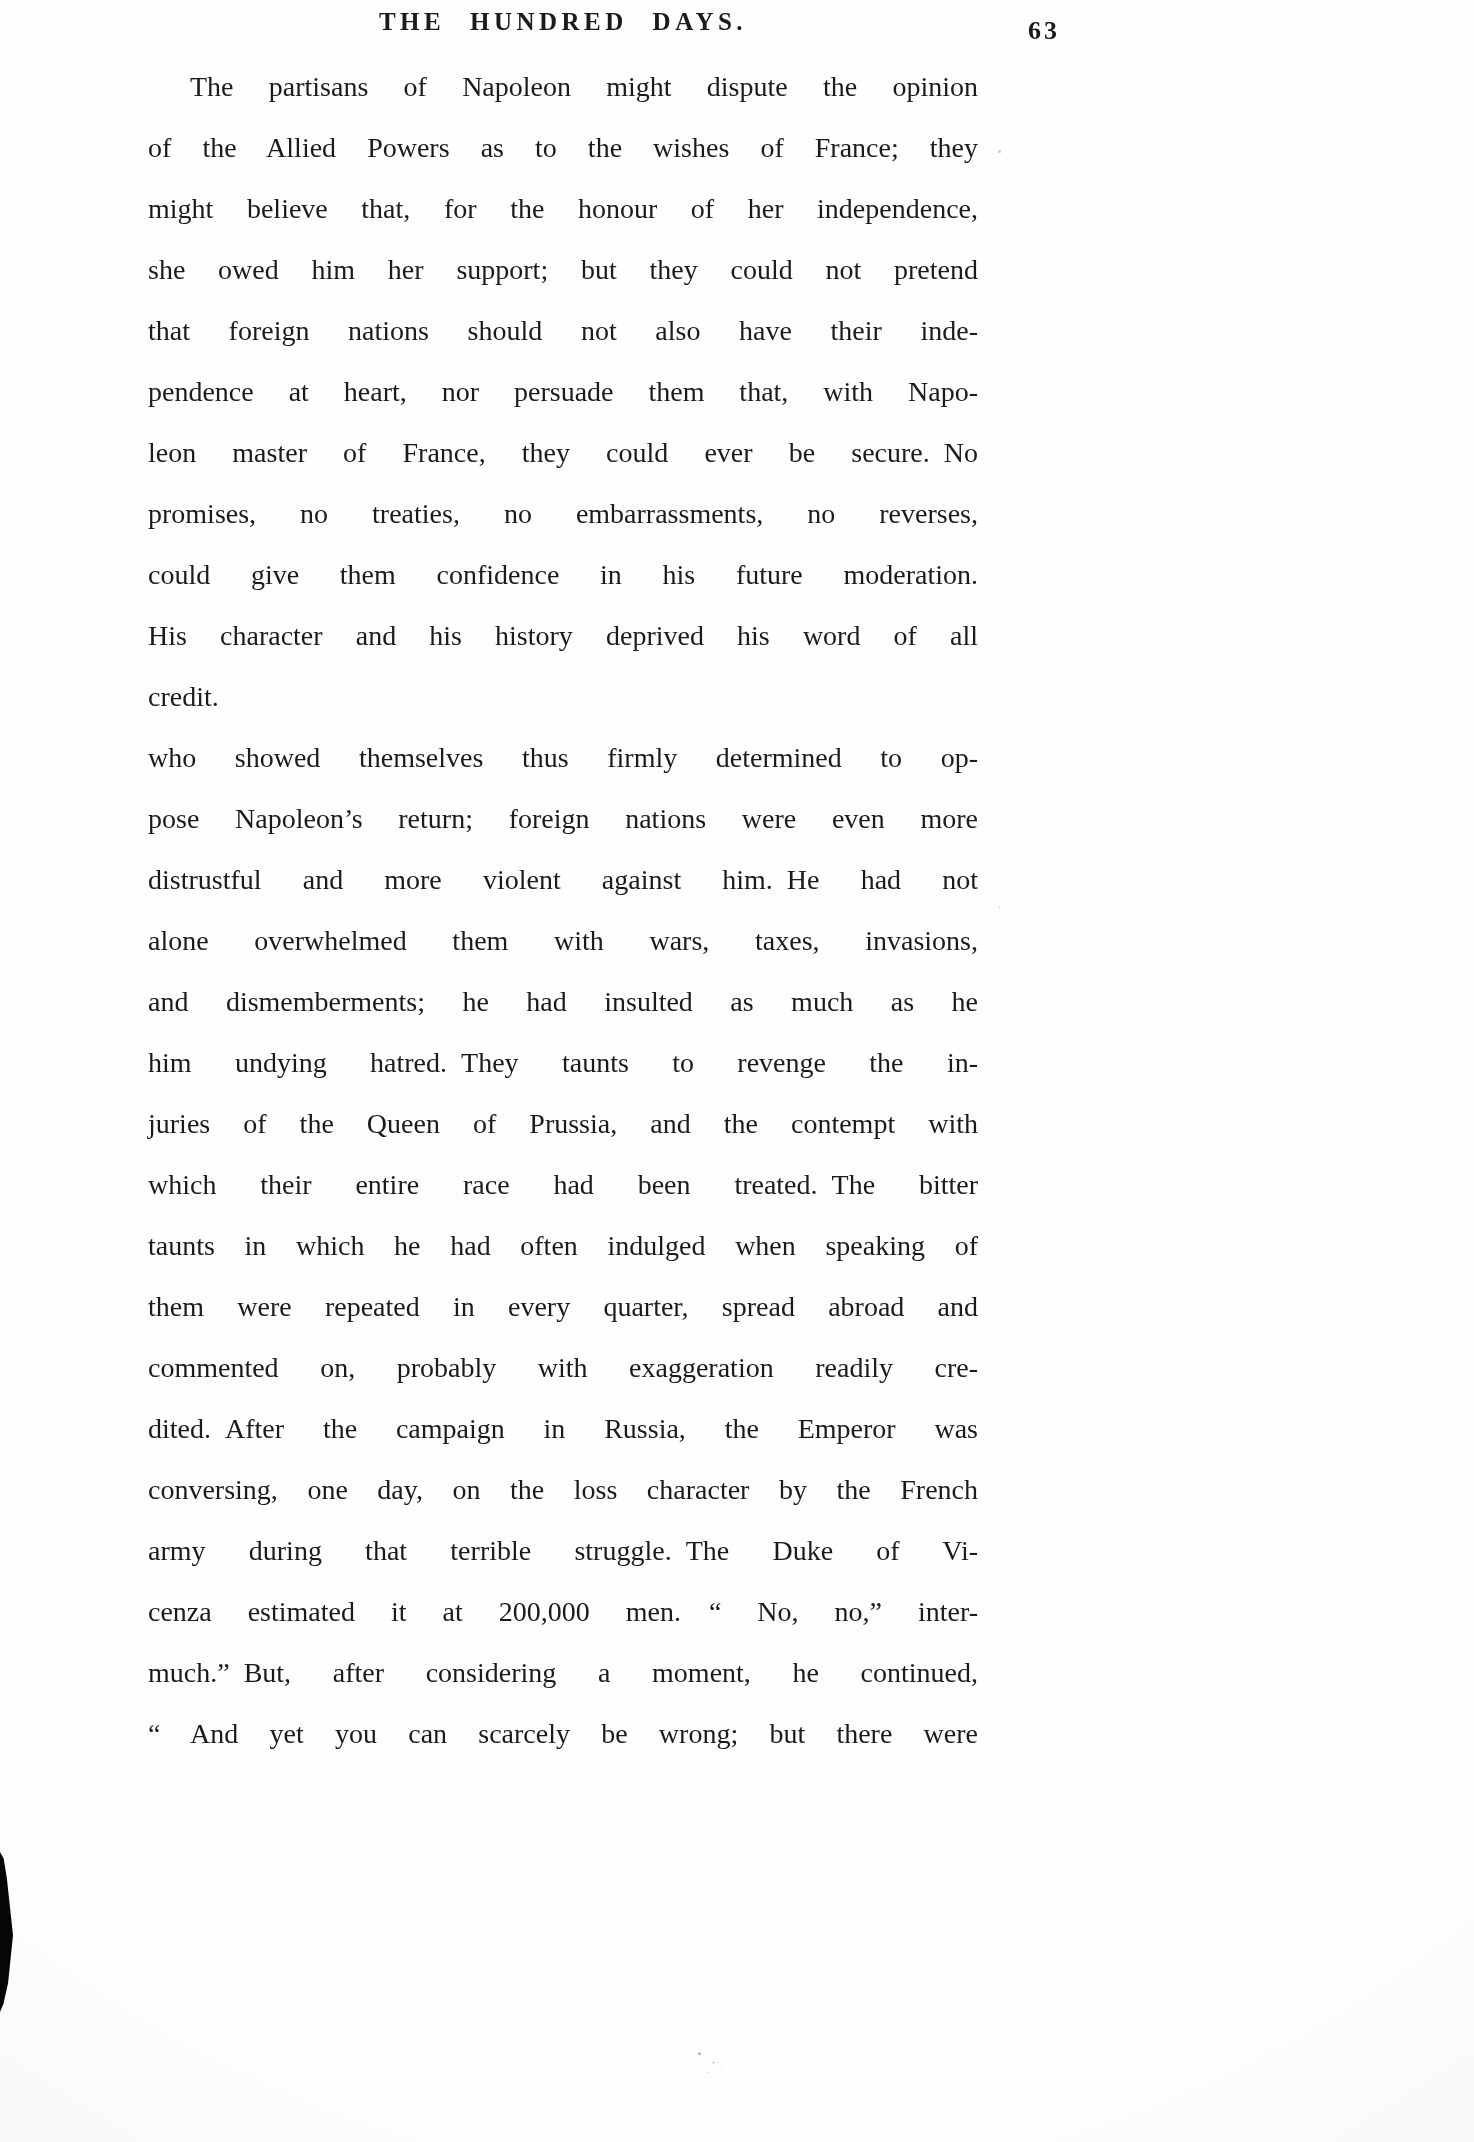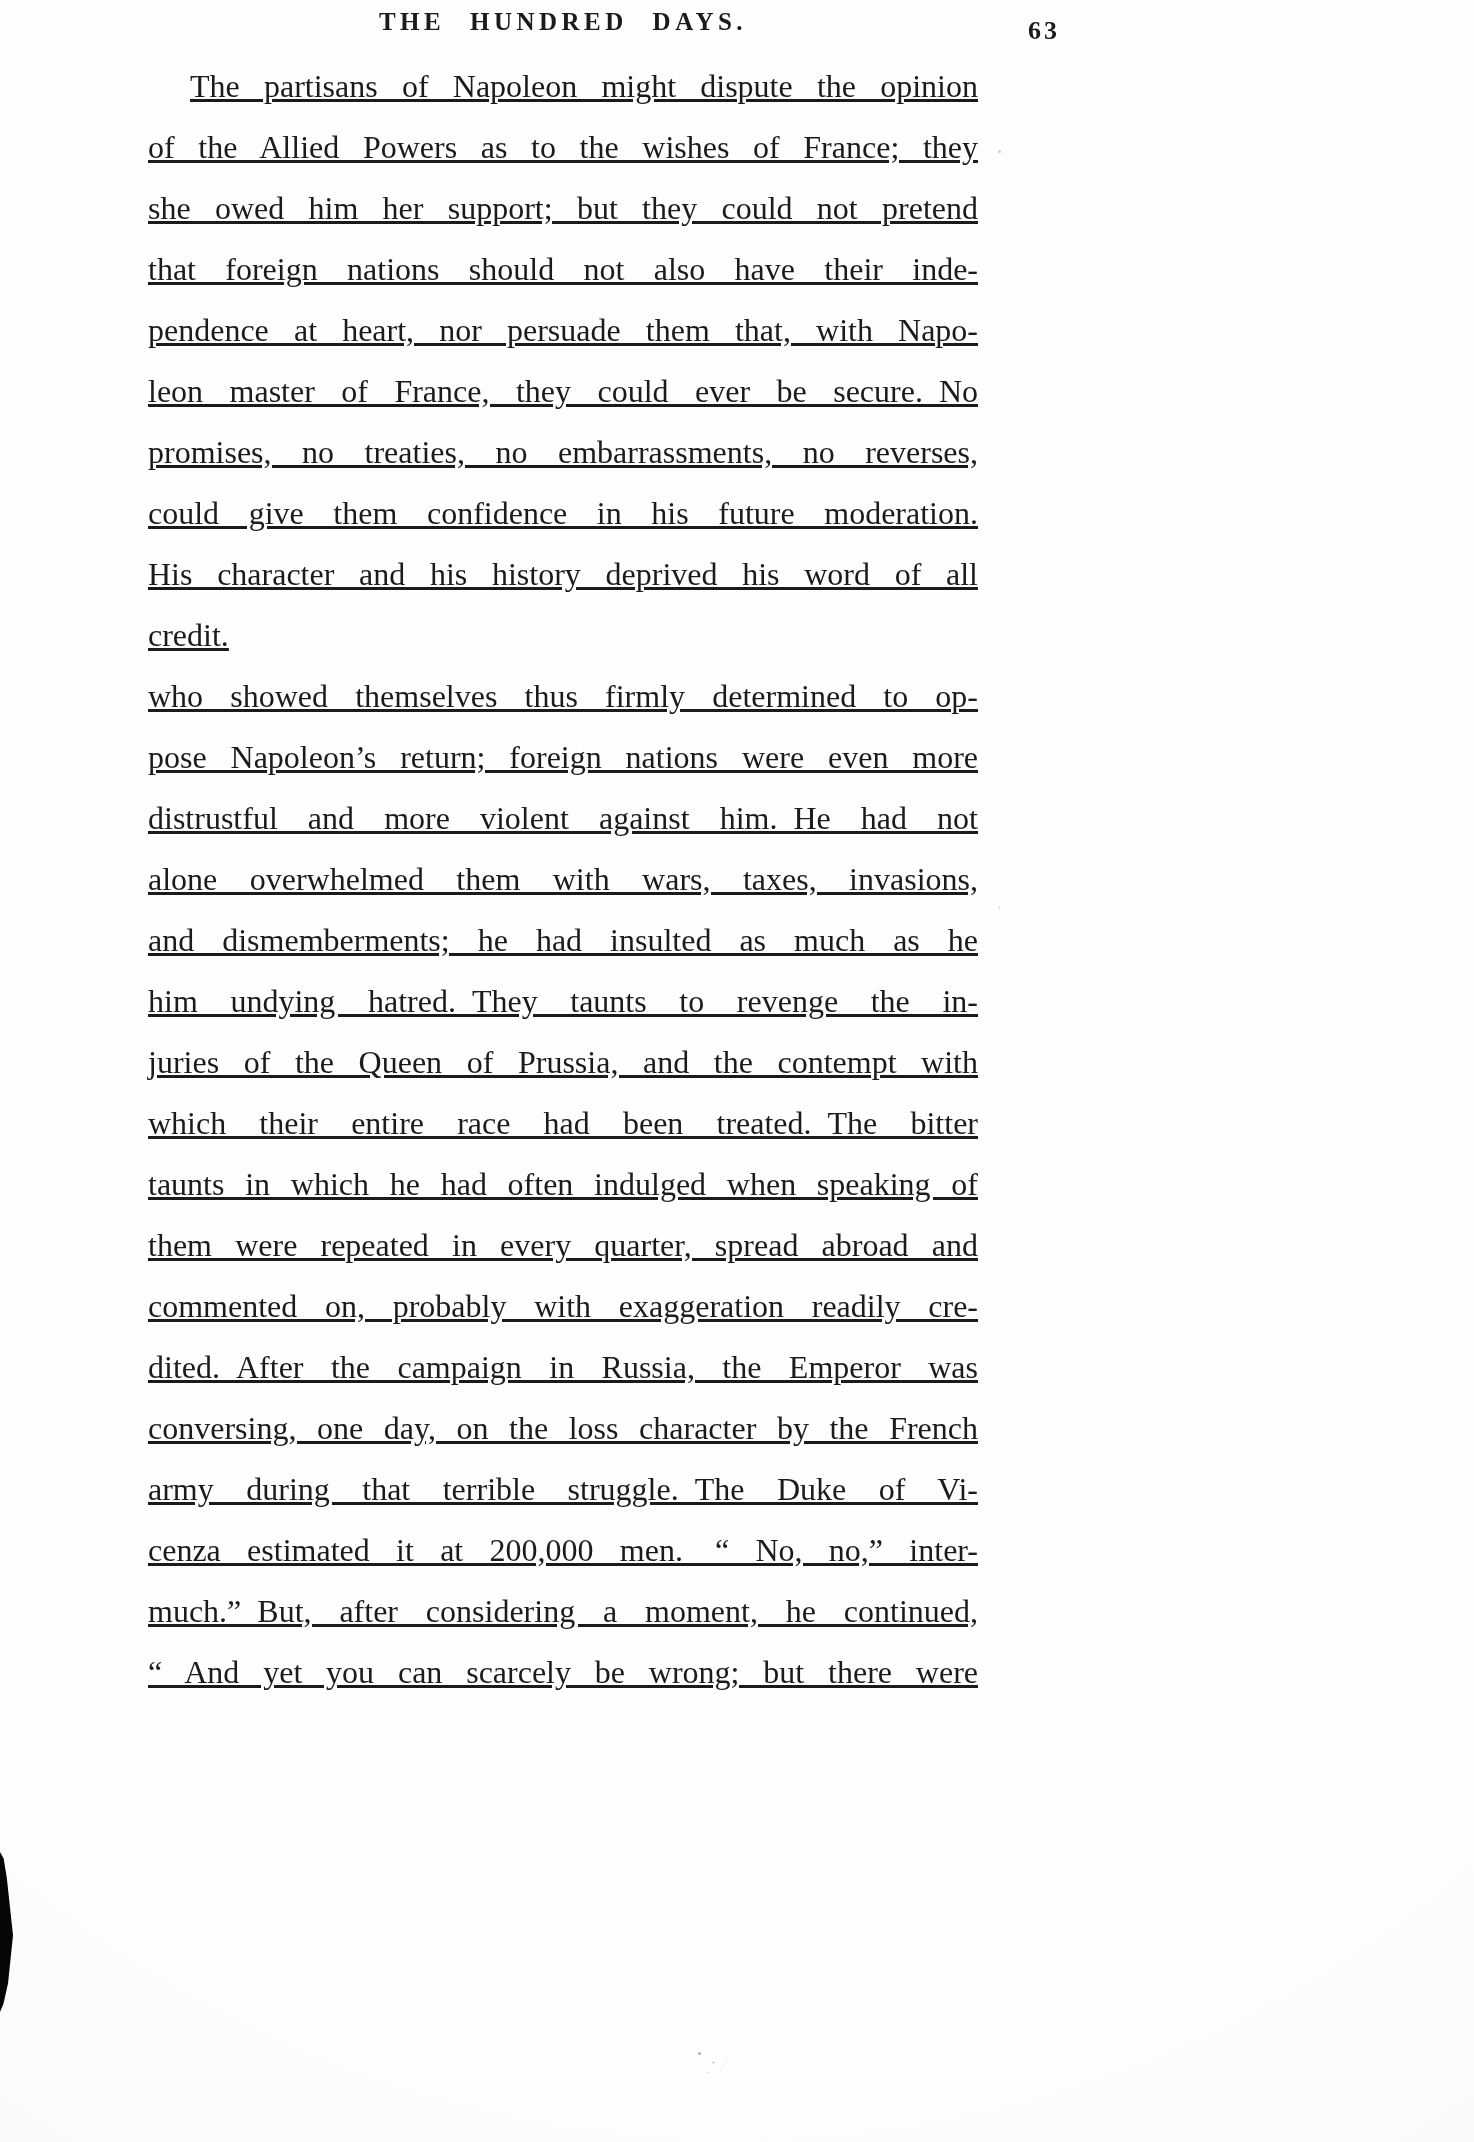--- a/index.html
+++ b/index.html
@@ -42,24 +42,23 @@
     font-size: 26px;
     font-weight: bold;
     letter-spacing: 3px;
     margin-top: 8px;
   }
   .text-block {
     position: absolute;
     left: 148px;
     top: 56px;
     width: 830px;
-    font-size: 32px;
+    font-size: 28px;
     line-height: 61px;
     color: var(--ink, #1b1b19);
-    text-decoration: underline;
   }
   .paragraph { margin: 0; }
   .line {
     text-align: justify;
     text-align-last: justify;
   }
   .line.indent { text-indent: 42px; }
   .line.short {
     text-align: center;
     text-align-last: left;
@@ -111,20 +110,21 @@
   <header class="running-header">
     <span>THE HUNDRED DAYS.</span>
     <span class="page-number">63</span>
   </header>
 
   <main class="text-block">
 
     <div class="paragraph">
       <div class="line indent">The partisans of Napoleon might dispute the opinion</div>
       <div class="line">of the Allied Powers as to the wishes of France; they</div>
+      <div class="line">might believe that, for the honour of her independence,</div>
       <div class="line">she owed him her support; but they could not pretend</div>
       <div class="line">that foreign nations should not also have their inde-</div>
       <div class="line">pendence at heart, nor persuade them that, with Napo-</div>
       <div class="line">leon master of France, they could ever be secure. No</div>
       <div class="line">promises, no treaties, no embarrassments, no reverses,</div>
       <div class="line">could give them confidence in his future moderation.</div>
       <div class="line">His character and his history deprived his word of all</div>
       <div class="line short">credit.</div>
     </div>
 

